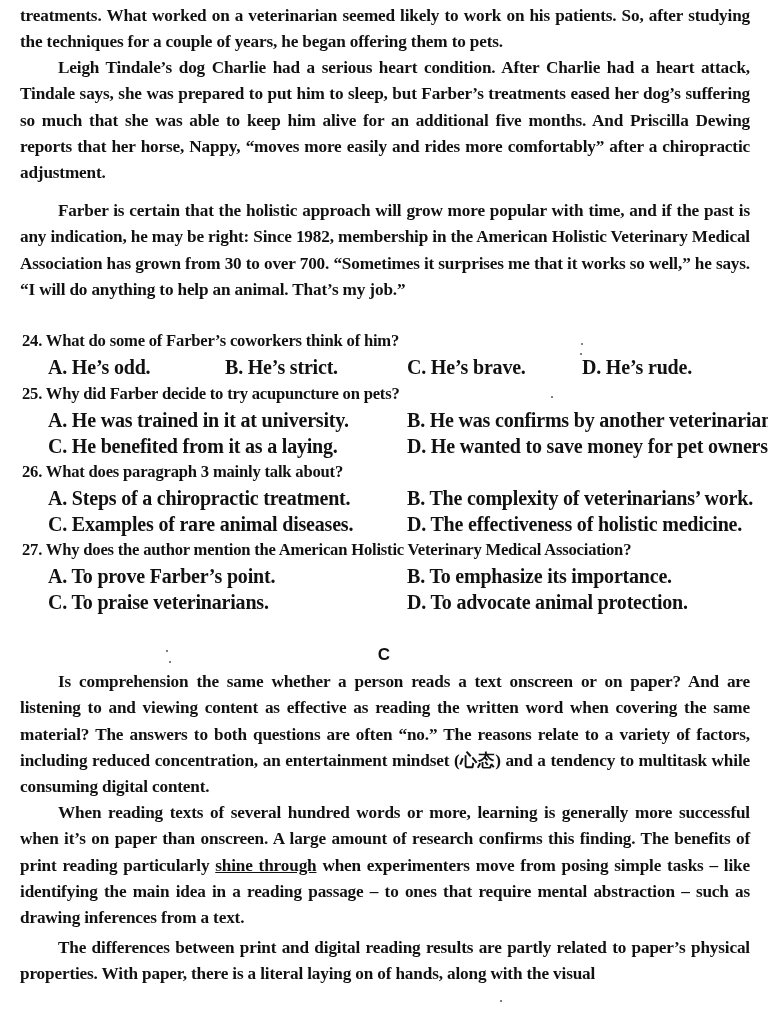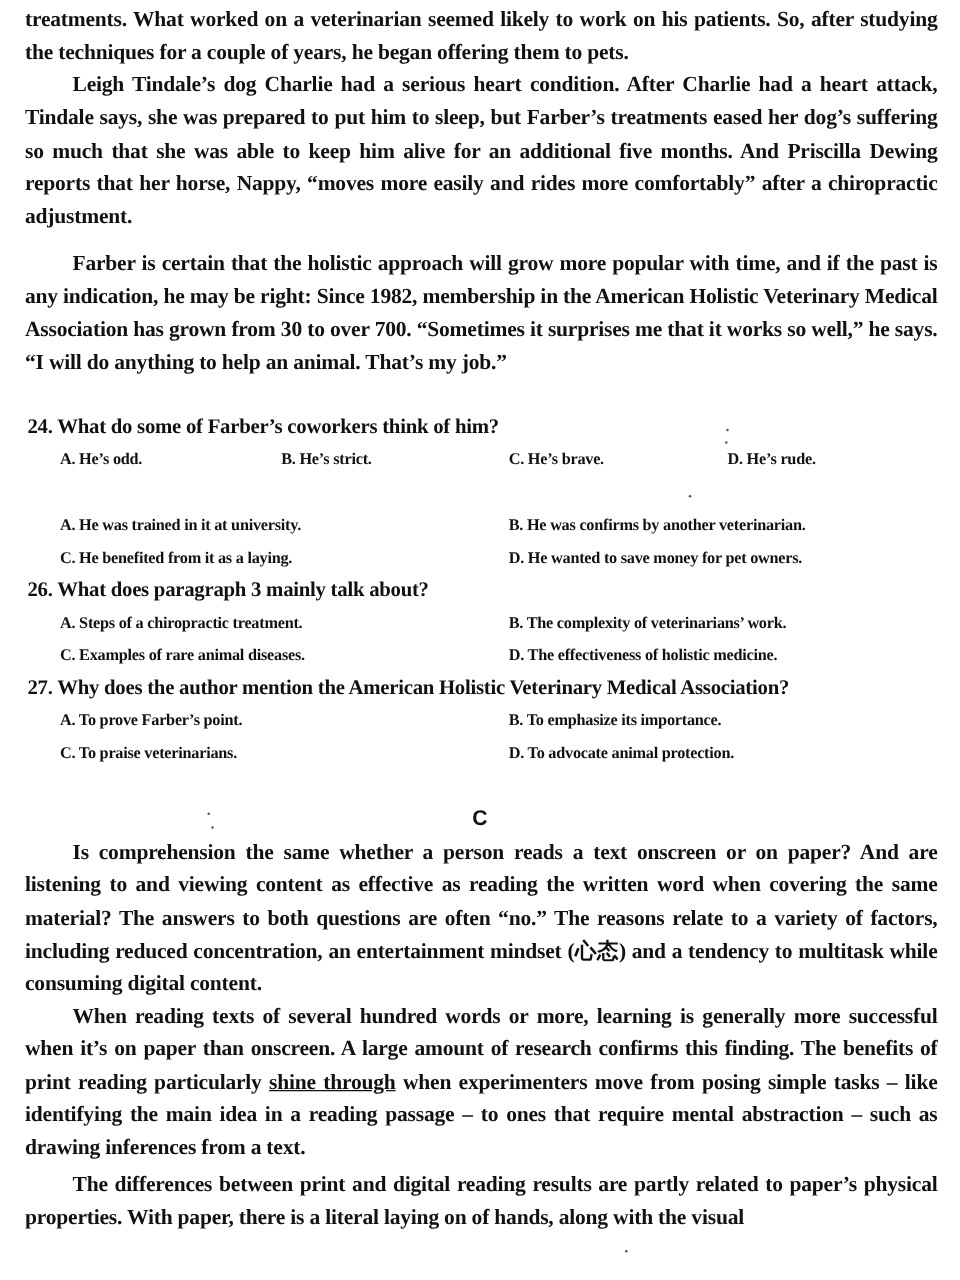--- a/index.html
+++ b/index.html
@@ -43,21 +43,21 @@
     position: absolute;
     left: 22px;
     font-size: 16.6px;
     font-weight: bold;
     line-height: 20px;
     white-space: nowrap;
     letter-spacing: -0.2px;
   }
   .opt {
     position: absolute;
-    font-size: 13px;
+    font-size: 20px;
     font-weight: bold;
     line-height: 20px;
     white-space: nowrap;
     letter-spacing: -0.2px;
   }
   .section-title {
     position: absolute;
     left: 0;
     width: 768px;
     top: 645px;
@@ -101,20 +101,21 @@
   <div class="para" style="top:198px;">
     <span class="indent"></span><span>Farber is certain that the holistic approach will grow more popular with time, and if the past is any indication, he may be right: Since 1982, membership in the American Holistic Veterinary Medical Association has grown from 30 to over 700. “Sometimes it surprises me that it works so well,” he says. “I will do anything to help an animal. That’s my job.”</span>
   </div>
 
   <div class="question" style="top:331px;">24. What do some of Farber’s coworkers think of him?</div>
   <div class="opt" style="top:357px; left:48px;">A. He’s odd.</div>
   <div class="opt" style="top:357px; left:225px;">B. He’s strict.</div>
   <div class="opt" style="top:357px; left:407px;">C. He’s brave.</div>
   <div class="opt" style="top:357px; left:582px;">D. He’s rude.</div>
 
+  <div class="question" style="top:384px;">25. Why did Farber decide to try acupuncture on pets?</div>
   <div class="opt" style="top:410px; left:48px;">A. He was trained in it at university.</div>
   <div class="opt" style="top:410px; left:407px;">B. He was confirms by another veterinarian.</div>
   <div class="opt" style="top:436px; left:48px;">C. He benefited from it as a laying.</div>
   <div class="opt" style="top:436px; left:407px;">D. He wanted to save money for pet owners.</div>
 
   <div class="question" style="top:462px;">26. What does paragraph 3 mainly talk about?</div>
   <div class="opt" style="top:488px; left:48px;">A. Steps of a chiropractic treatment.</div>
   <div class="opt" style="top:514px; left:48px;">C. Examples of rare animal diseases.</div>
   <div class="opt" style="top:488px; left:407px;">B. The complexity of veterinarians’ work.</div>
   <div class="opt" style="top:514px; left:407px;">D. The effectiveness of holistic medicine.</div>

